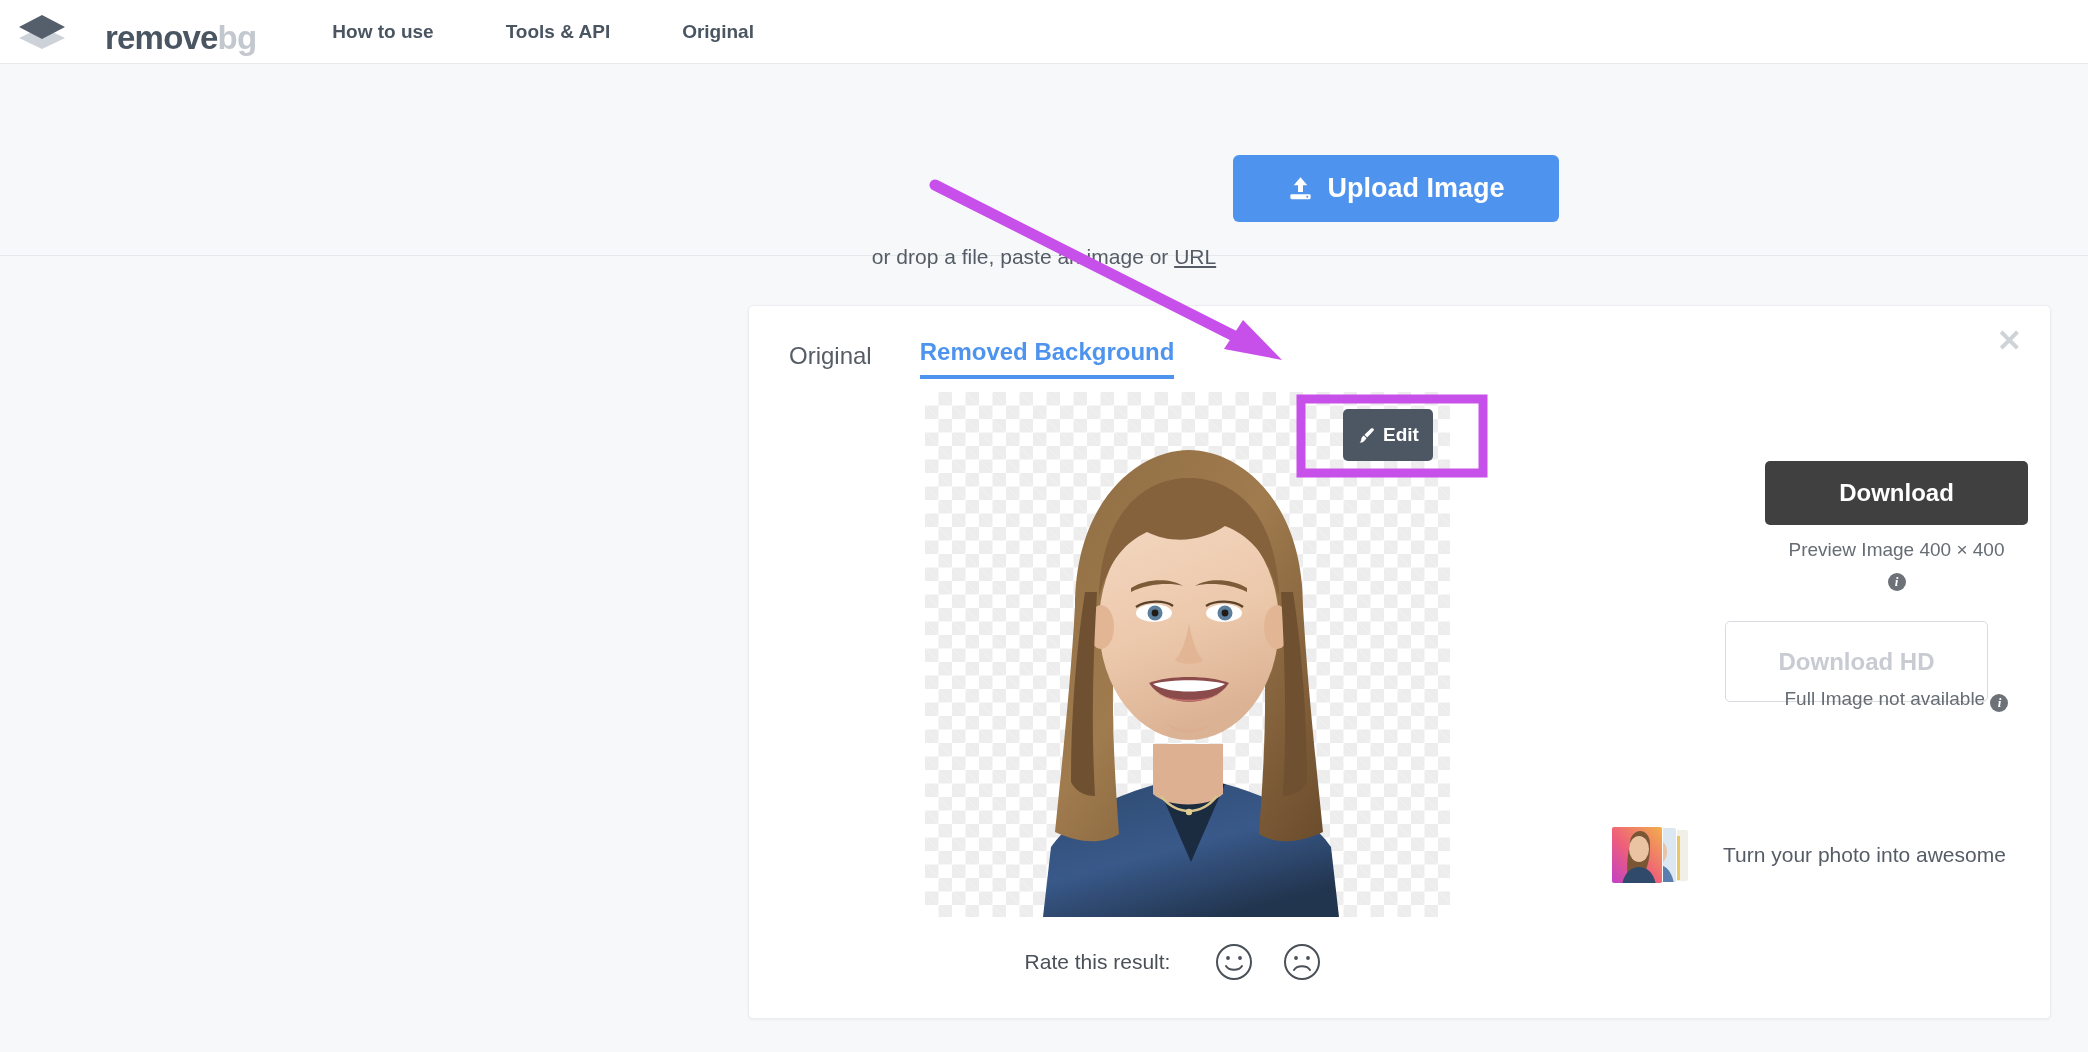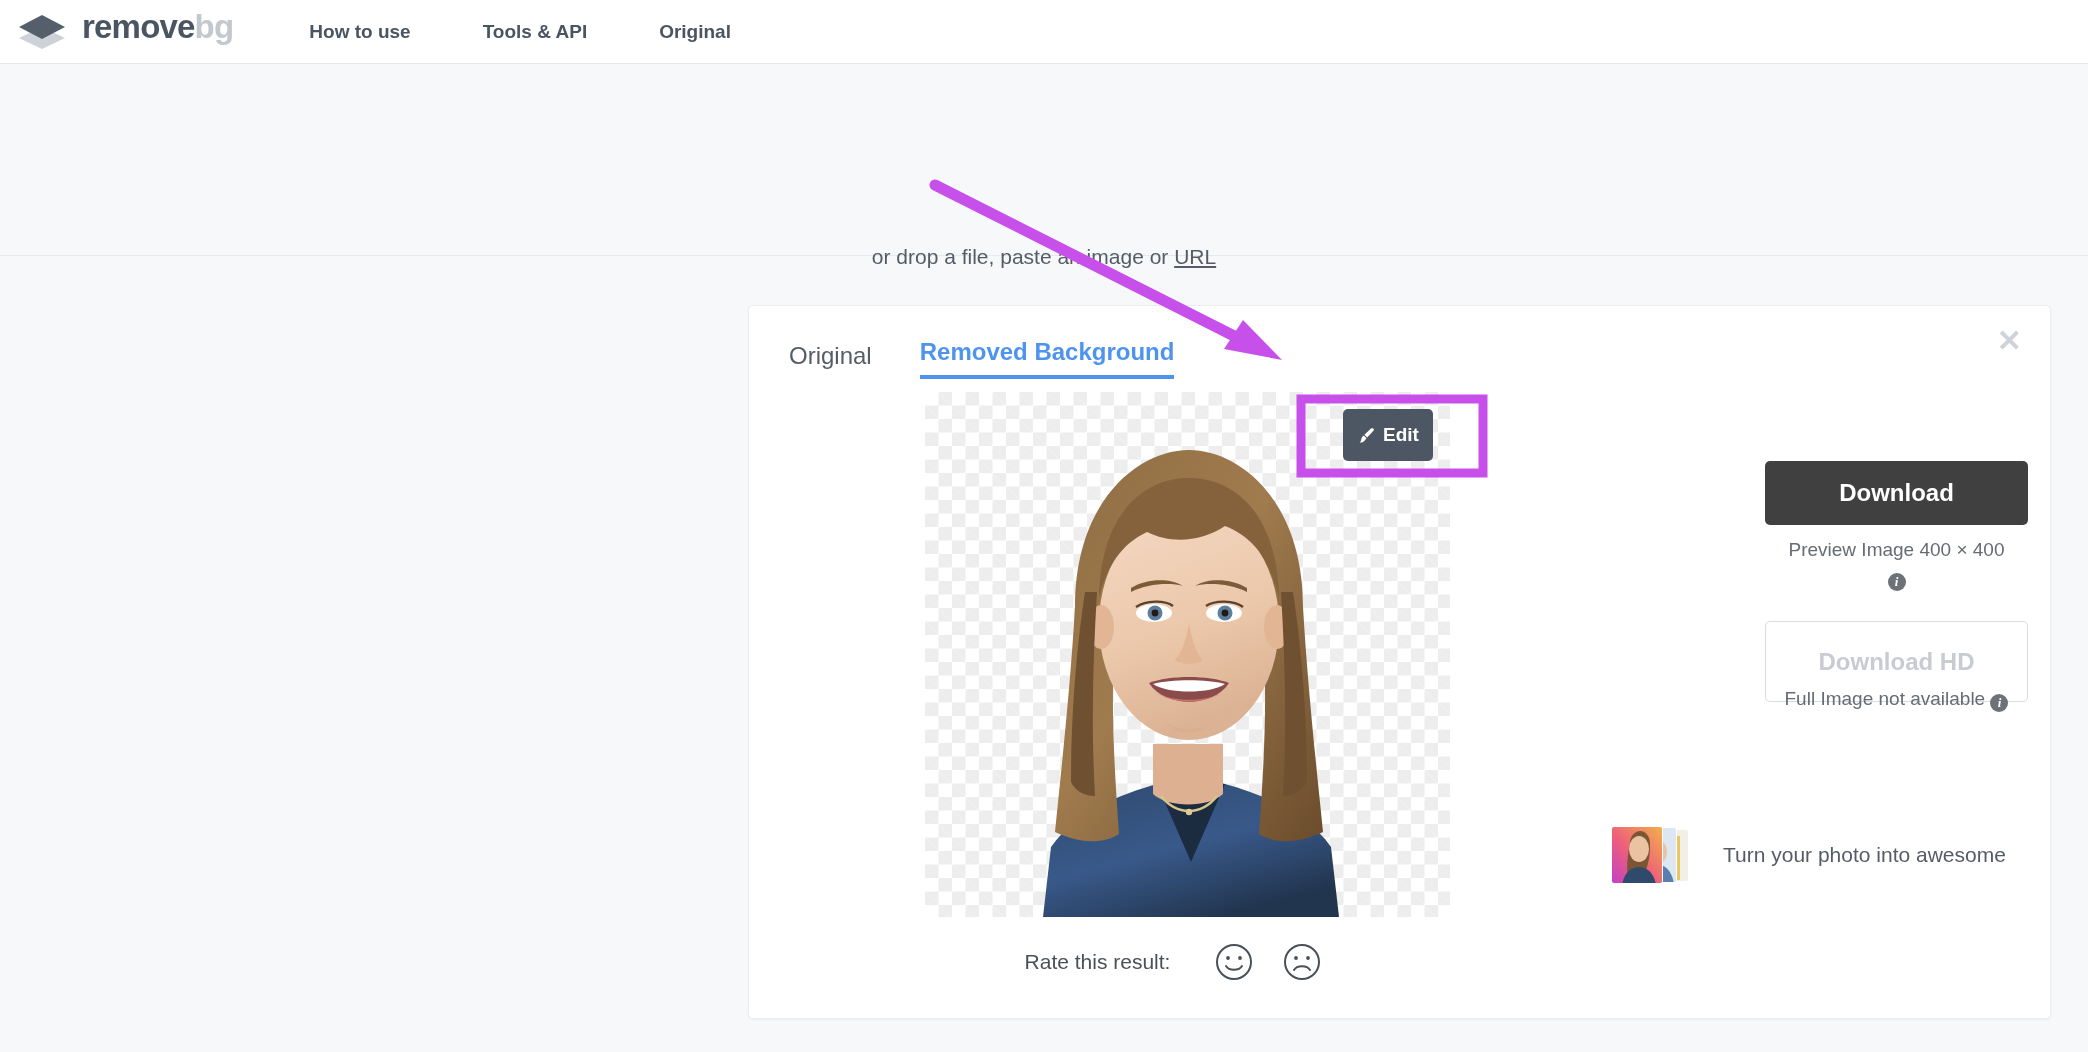--- a/index.html
+++ b/index.html
@@ -12,22 +12,23 @@
 
   
   .header {
     position: absolute; left: 0; top: 0;
     width: 2088px; height: 64px;
     background: #ffffff;
     border-bottom: 1px solid #e6e8ec;
     display: flex; align-items: center;
   }
   .logo-wrap {
-    display: flex; align-items: flex-start;
+    display: flex; align-items: flex-end;
     margin-left: 16px;
+    gap: 23px;
   }
   .logo-mark { width: 52px; height: 44px; position: relative; margin-right: 14px; }
   .logo-text { font-size: 33px; font-weight: bold; letter-spacing: -0.8px; line-height: 1; }
   .logo-text .remove { color: #4a5562; }
   .logo-text .bg { color: #c3c8cf; }
 
   .nav { display: flex; align-items: center; margin-left: 76px; text-align: center; }
   .nav a {
     color: #4a5562; font-size: 19px; font-weight: bold;
     text-decoration: none; margin-right: 72px; white-space: nowrap;
@@ -129,21 +130,21 @@
     display: inline-block; width: 18px; height: 18px;
     border-radius: 50%; background: #6d7279; color: #ffffff;
     font-size: 13px; font-weight: bold; line-height: 18px;
     text-align: center; font-style: italic; font-family: "Liberation Serif", serif;
     vertical-align: -2px; cursor: pointer;
   }
   .dl-caption-info {
     position: absolute; left: 1016px; top: 264px; width: 263px; text-align: center;
   }
   .dlhd-btn {
-    position: absolute; left: 1016px; top: 315px;
+    position: absolute; left: 976px; top: 315px;
     width: 263px; height: 81px;
     background: #ffffff; border: 1px solid #d8dbe0; border-radius: 5px;
     color: #c8ccd2; font-size: 24px; font-weight: bold;
     display: flex; align-items: center; justify-content: center;
     cursor: pointer;
   }
   .dlhd-caption {
     position: absolute; left: 966px; top: 382px; width: 363px;
     text-align: center; font-size: 19px; color: #666c74; white-space: nowrap;
   }
@@ -178,20 +179,30 @@
     </span>
   </div>
   <nav class="nav">
     <a href="#">How to use</a>
     <a href="#">Tools &amp; API</a>
     <a href="#">Original</a>
   </nav>
 </div>
 
 <div class="hero">
+  <button class="upload-btn">
+    <span class="upload-icon">
+      <svg width="27" height="27" viewBox="0 0 24 24" fill="#ffffff">
+        <path d="M12 2 L18 9 H14.2 V15 H9.8 V9 H6 Z"></path>
+        <rect x="3" y="17" width="18" height="4.5" rx="1.2"></rect>
+        <circle cx="18" cy="19.3" r="0.9" fill="#4e94ee"></circle>
+      </svg>
+    </span>
+    <span>Upload Image</span>
+  </button>
   <div class="drop-line">
     <span>or drop a file, paste an image or </span><a class="url" href="#">URL</a>
   </div>
 </div>
 
 <div class="card">
 
   <div class="close-x">✕</div>
 
   <div class="tabs">

